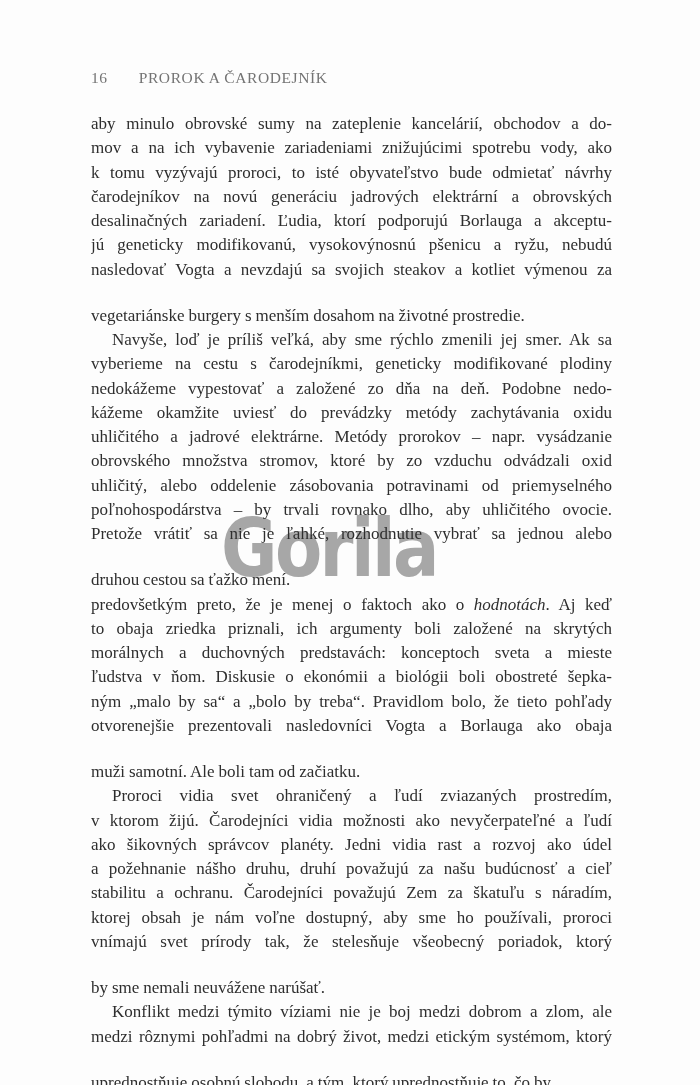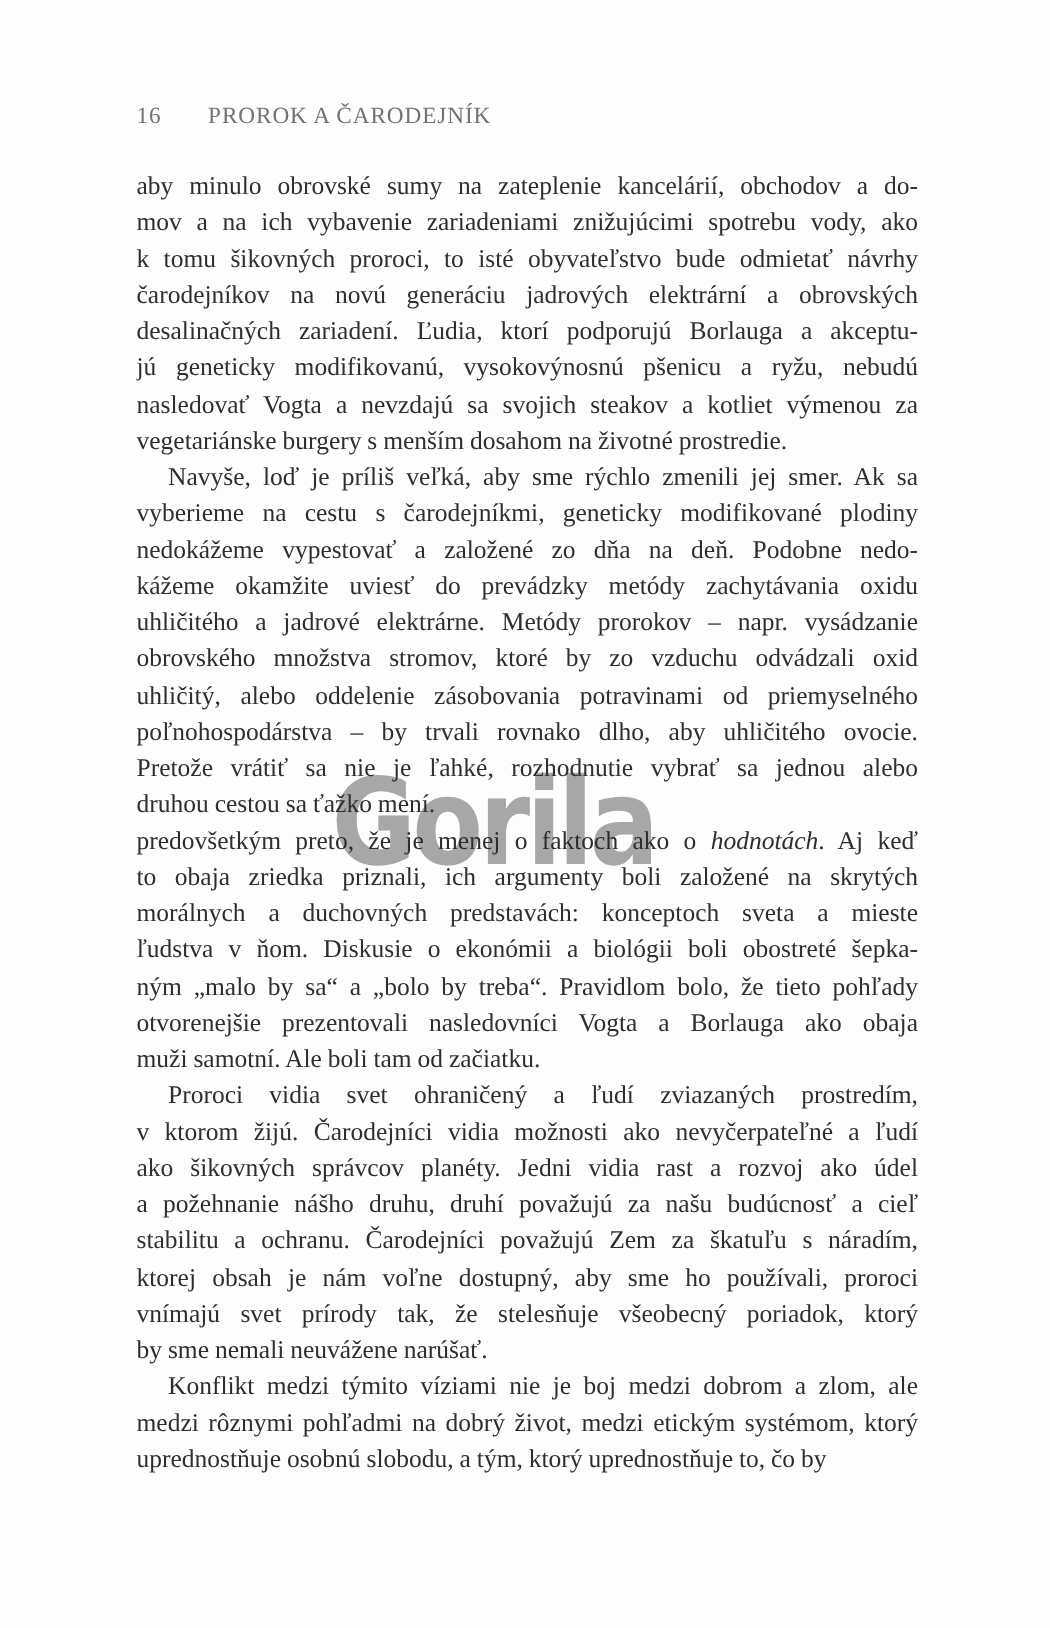--- a/index.html
+++ b/index.html
@@ -52,20 +52,21 @@
     word-spacing: -0.3px;
   }
   .line {
     height: 24.25px;
     overflow: hidden;
     text-align: justify;
     text-align-last: justify;
   }
   .line.last {
     text-align-last: left;
+    margin-top: 22px;
   }
   .line.indent {
     text-indent: 21px;
   }
   .line i {
     font-style: italic;
   }
 </style>
 </head>
 <body>
@@ -74,21 +75,21 @@
   <div class="page-header">
     <span>16</span>
     <span>PROROK A ČARODEJNÍK</span>
   </div>
 
   <div class="watermark" style="color: rgb(167, 167, 167);">Gorila</div>
 
   <div class="text-column" style="color: rgb(46, 46, 46);">
       <div class="line">aby minulo obrovské sumy na zateplenie kancelárií, obchodov a do-</div>
       <div class="line">mov a na ich vybavenie zariadeniami znižujúcimi spotrebu vody, ako</div>
-      <div class="line">k tomu šikovných proroci, to isté obyvateľstvo bude odmietať návrhy</div>
+      <div class="line">k tomu vyzývajú proroci, to isté obyvateľstvo bude odmietať návrhy</div>
       <div class="line">čarodejníkov na novú generáciu jadrových elektrární a obrovských</div>
       <div class="line">desalinačných zariadení. Ľudia, ktorí podporujú Borlauga a akceptu-</div>
       <div class="line">jú geneticky modifikovanú, vysokovýnosnú pšenicu a ryžu, nebudú</div>
       <div class="line">nasledovať Vogta a nevzdajú sa svojich steakov a kotliet výmenou za</div>
       <div class="line last">vegetariánske burgery s menším dosahom na životné prostredie.</div>
       <div class="line indent">Navyše, loď je príliš veľká, aby sme rýchlo zmenili jej smer. Ak sa</div>
       <div class="line">vyberieme na cestu s čarodejníkmi, geneticky modifikované plodiny</div>
       <div class="line">nedokážeme vypestovať a založené zo dňa na deň. Podobne nedo-</div>
       <div class="line">kážeme okamžite uviesť do prevádzky metódy zachytávania oxidu</div>
       <div class="line">uhličitého a jadrové elektrárne. Metódy prorokov – napr. vysádzanie</div>

